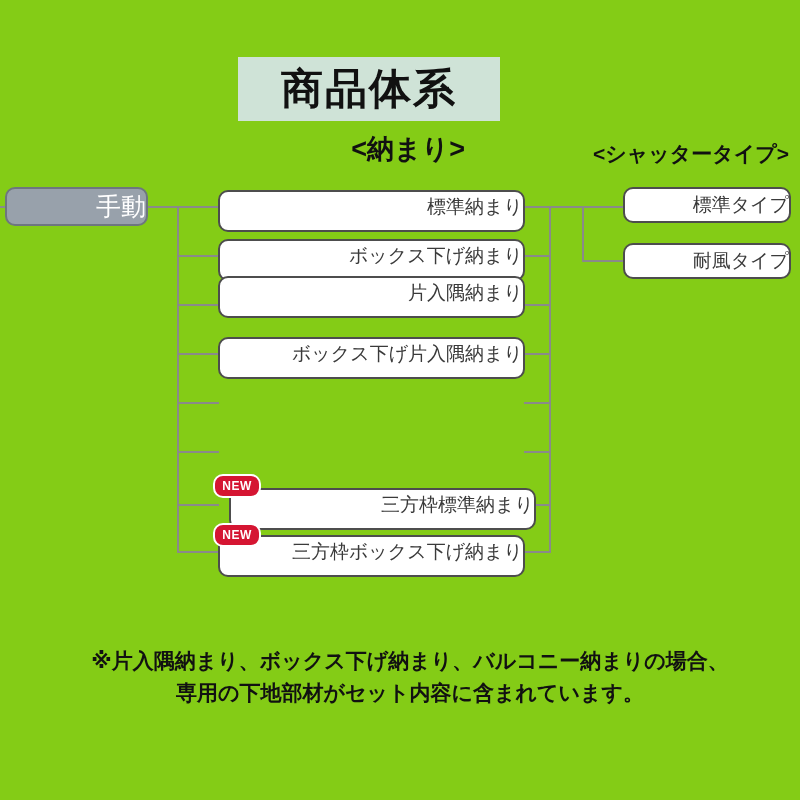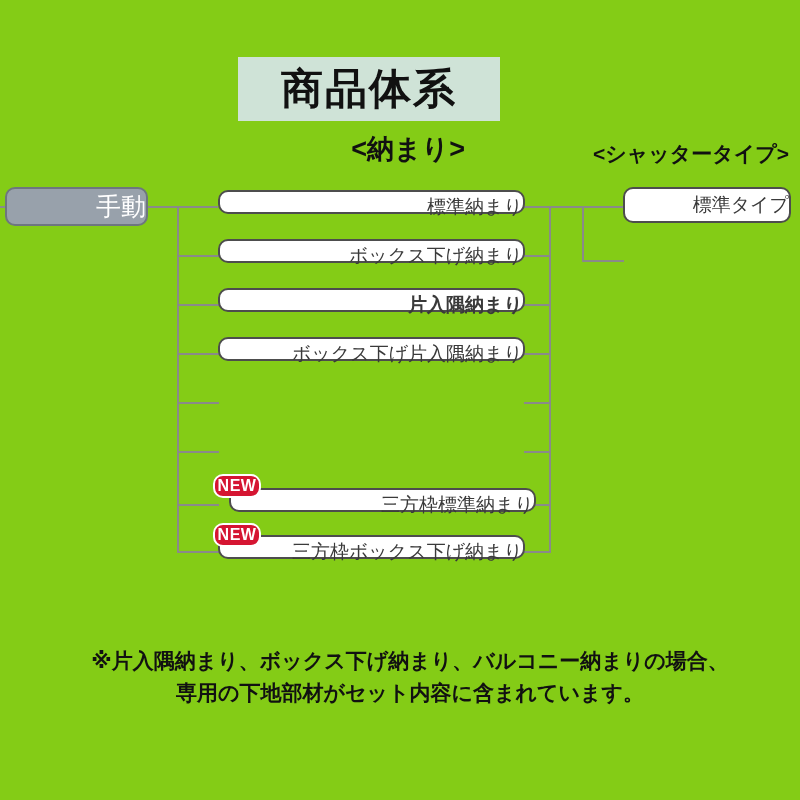--- a/index.html
+++ b/index.html
@@ -19,26 +19,26 @@
   .line { position:absolute; background:var(--line,#8a8a8a); }
   .node {
     position:absolute; text-align:right; border-radius:10px; background:#fff;
     border:2px solid var(--box_border,#4d4d4d); color:#3a3a3a;padding-left:48px;
   }
   .node.root {
     left:5px; top:187px; width:143px; height:39px;
     background:var(--root_bg,#98a1ab); border:2px solid var(--root_border,#6e767f);
     color:#fff; font-size:25px; line-height:35px;
   }
-  .node.mid  { left:218px; width:307px; height:24px; font-size:19px; line-height:30px; }
+  .node.mid  { left:218px; width:307px; height:42px; font-size:19px; line-height:30px; }
   .node.rgt  { left:623px; width:168px; height:36px; font-size:19px; line-height:32px; }
   .badge {
     position:absolute; left:213px; width:48px; height:24px; z-index:3;
     background:var(--badge_bg,#d51532); border:2px solid #fff; border-radius:10px;
-    color:#fff; font-size:16px; font-weight:bold; line-height:20px; text-align:center; letter-spacing:.5px;
+    color:#fff; font-size:12px; font-weight:bold; line-height:20px; text-align:center; letter-spacing:.5px;
   }
   .note {
     position:absolute; left:0; top:645px; width:100%; text-align:center;
     transform:translateX(10px); font-size:21px; font-weight:bold; color:#111; line-height:32px;
   }
 </style>
 </head>
 <body>
 
 <div class="canvas">
@@ -67,28 +67,29 @@
   <div class="line" style="left:524px; top:504px; width:27px; height:2px;"></div>
   <div class="line" style="left:524px; top:551px; width:27px; height:2px;"></div>
   <div class="line" style="left:549px; top:206px; width:2px;  height:347px;"></div>
   <div class="line" style="left:582px; top:206px; width:2px;  height:56px;"></div>
   <div class="line" style="left:582px; top:260px; width:42px; height:2px;"></div>
 
   <div class="node root">手動</div>
 
   <div class="node mid" style="top:190px;">標準納まり</div>
   <div class="node mid" style="top:239px;">ボックス下げ納まり</div>
-  <div class="node mid" style="top:288px;font-weight:bold;">片入隅納まり</div>
+  <div class="node mid" style="top:276px;">片入隅納まり</div>
   <div class="node mid" style="top:337px;">ボックス下げ片入隅納まり</div>
   <div class="node mid" style="top:488px;margin-left:11px;">三方枠標準納まり</div>
   <div class="node mid" style="top:535px;">三方枠ボックス下げ納まり</div>
 
   <div class="badge" style="top:474px;">NEW</div>
   <div class="badge" style="top:523px;">NEW</div>
 
   <div class="node rgt" style="top:187px;">標準タイプ</div>
+  <div class="node rgt" style="top:243px;">耐風タイプ</div>
 
   <div class="note">
     <div>※片入隅納まり、ボックス下げ納まり、バルコニー納まりの場合、</div>
     <div>専用の下地部材がセット内容に含まれています。</div>
   </div>
 
 </div>
 
 </body></html>

